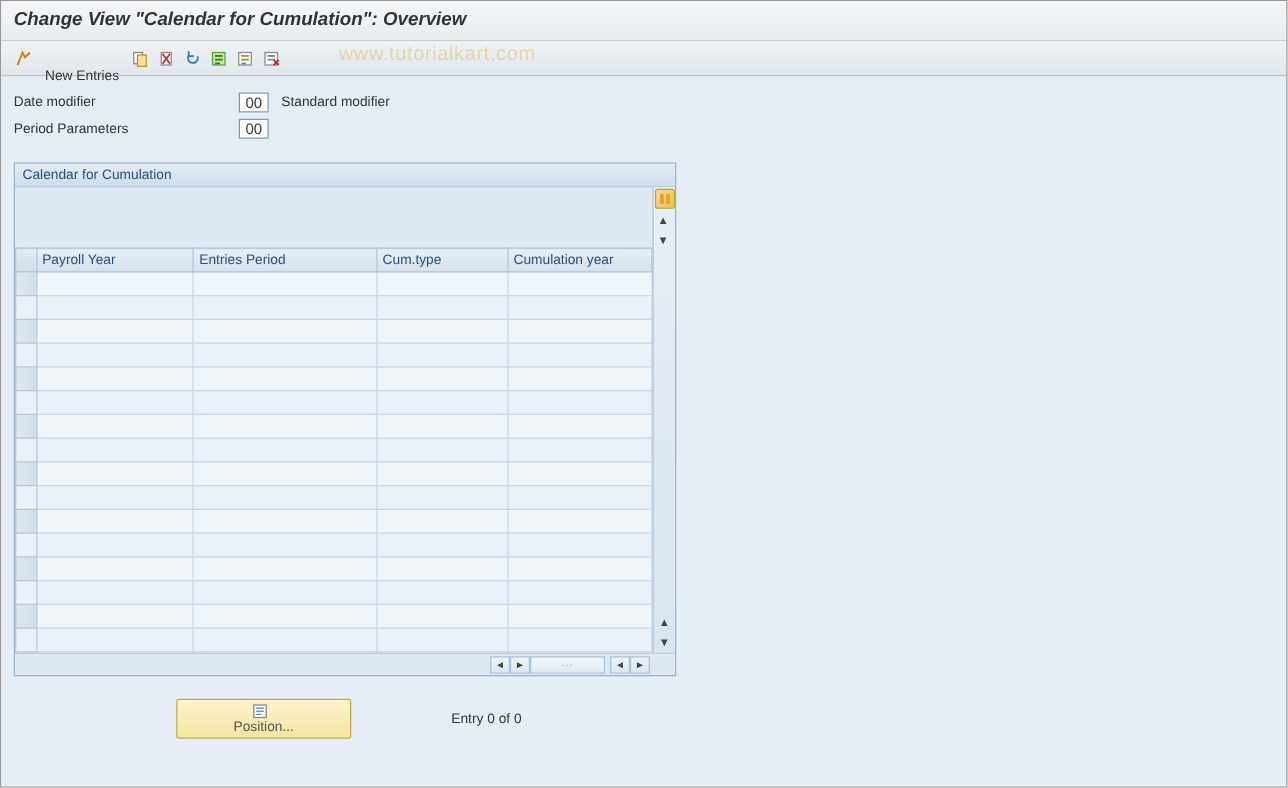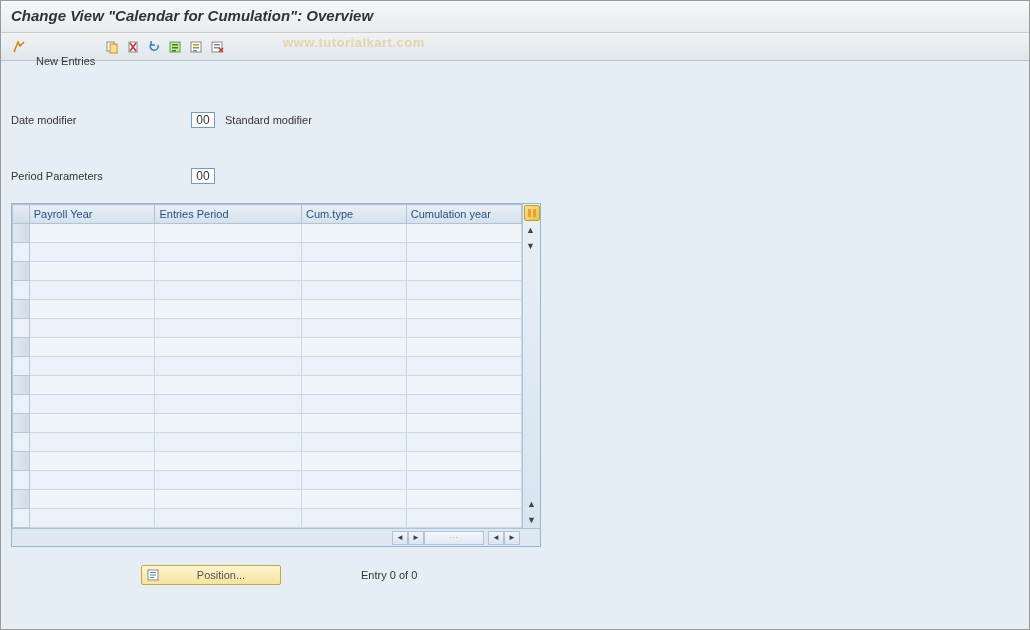--- a/index.html
+++ b/index.html
@@ -5,54 +5,54 @@
     * { box-sizing: border-box; margin: 0; padding: 0; }
     body { font-family: Arial, sans-serif; font-size: 11px; background: #fff; width: 1030px; height: 630px; overflow: hidden; border: 1px solid #999; }
     
     .title-bar { background: linear-gradient(#f5f7f9, #e8ecef); padding: 6px 10px 8px; border-bottom: 1px solid #ccc; }
     .title-bar h1 { font-size: 15px; font-style: italic; font-weight: bold; color: #333; }
     
     .toolbar { background: linear-gradient(#f0f3f6, #e0e6eb); padding: 4px 8px; border-bottom: 1px solid #b8c4d0; display: flex; align-items: center; gap: 1px; height: 28px; position: relative; }
     .toolbar-icon { width: 20px; height: 20px; display: inline-flex; align-items: center; justify-content: center; cursor: pointer; border-radius: 2px; }
     .toolbar-text { padding: 0 6px; color: #333; cursor: pointer; margin-top: 28px; }
     
-    .watermark { position: absolute; left: 282px; top: 2px; font-size: 13px; color: rgba(218, 165, 32, 0.35); font-weight: bold; letter-spacing: 0.5px; pointer-events: none; }
+    .watermark { position: absolute; left: 270px; top: 2px; font-size: 16px; color: rgba(218, 165, 32, 0.35); font-weight: normal; letter-spacing: 0.5px; pointer-events: none; }
     
     .content { background: #e6eef5; padding: 12px 10px; height: calc(100% - 58px); }
     
     .form-area { margin-bottom: 18px; }
-    .form-row { display: flex; align-items: center; margin-bottom: 3px; height: 18px; margin-top: 38px; }
+    .form-row { display: flex; align-items: center; margin-bottom: 3px; height: 18px; }
     .form-label { width: 180px; color: #333; }
     .form-input { width: 24px; height: 16px; border: 1px solid #7a98b8; background: #fff; font-size: 12px; text-align: center; color: #333; padding: 0 1px; }
     .form-input.disabled { background: #e8eef4; border: 1px solid #b8c8d8; }
     .form-desc { margin-left: 10px; color: #333; }
     
     .table-panel { width: 530px; border: 1px solid #9cb4cc; background: #dce8f2; }
     .table-title { background: linear-gradient(#e4ecf4, #cfdced); padding: 3px 6px; color: #2a5080; border-bottom: 1px solid #b0c4d8; font-size: 11px; }
     .table-wrap { display: flex; background: #dde8f2; }
     .table-scroll { width: 18px; background: linear-gradient(#e8eff6, #d8e4f0); display: flex; flex-direction: column; align-items: center; justify-content: space-between; border-left: 1px solid #b0c4d8; }
     .scroll-btn { width: 16px; height: 16px; display: flex; align-items: center; justify-content: center; cursor: pointer; font-size: 9px; color: #444; }
     .scroll-corner { width: 16px; height: 16px; background: linear-gradient(135deg, #f8e090, #e8c050); border: 1px solid #c0a030; border-radius: 2px; margin: 1px; cursor: pointer; display:flex; align-items:center; justify-content:center; }
     
     .grid { flex: 1; }
-    .grid table { border-collapse: collapse; width: 100%; }
+    .grid table { border-collapse: collapse; width: 100%; margin-top: 48px; }
     .grid th { background: linear-gradient(#e8eff6, #d4e0ec); border: 1px solid #b0c4d8; padding: 3px 4px; text-align: left; font-weight: normal; color: #2a5080; font-size: 11px; height: 18px; }
     .grid th.rowsel { width: 16px; background: linear-gradient(#e4ecf4, #d0dce8); }
     .grid td { border: 1px solid #c8d8e8; padding: 0; height: 19px; background: #f0f5fa; }
     .grid td.rowsel { width: 16px; background: linear-gradient(to right, #e0e8f0, #d0dce8); border: 1px solid #b8c8d8; cursor: pointer; }
     .grid tr:nth-child(even) td { background: #eaf1f8; }
     
     .hscroll-row { display: flex; background: #dde8f2; border-top: 1px solid #b0c4d8; height: 18px; align-items: center; }
     .hscroll-spacer { flex: 1; }
     .hscroll-group { display: flex; align-items: center; gap: 0; }
     .hscroll-btn { width: 16px; height: 14px; border: 1px solid #b0c4d8; background: linear-gradient(#f0f5fa, #dce6f0); display: flex; align-items: center; justify-content: center; font-size: 8px; color: #444; cursor: pointer; }
     .hscroll-thumb { width: 60px; height: 14px; border: 1px solid #b0c4d8; background: linear-gradient(#f4f8fc, #e0eaf2); cursor: pointer; display:flex; align-items:center; justify-content:center; color:#888; font-size:8px; letter-spacing:1px; }
     
     .footer-row { display: flex; align-items: center; margin-top: 18px; gap: 80px; padding-left: 130px; }
-    .position-btn { display: flex; align-items: center; border: 1px solid #c0a848; background: linear-gradient(#fef4d0, #f4e4a0); padding: 2px 4px; border-radius: 2px; cursor: pointer; width: 140px; }
+    .position-btn { display: flex; align-items: center; border: 1px solid #c0a848; background: linear-gradient(#fef4d0, #f4e4a0); padding: 2px 4px; border-radius: 2px; cursor: pointer; width: 140px; flex-direction: column; }
     .position-btn .icon { width: 14px; height: 14px; margin-right: 6px; display: inline-flex; align-items:center; justify-content:center; }
     .position-btn .label { flex: 1; text-align: center; color: #555; }
     .entry-text { color: #333; }
     
     svg { display: block; }
   </style>
 </head>
 <body>
 
 <div class="title-bar">
@@ -120,20 +120,21 @@
       <input class="form-input" value="00" style="">
       <span class="form-desc">Standard modifier</span>
     </div>
     <div class="form-row">
       <span class="form-label">Period Parameters</span>
       <input class="form-input" value="00" style="">
     </div>
   </div>
 
   <div class="table-panel">
+    <div class="table-title">Calendar for Cumulation</div>
     <div class="table-wrap">
       <div class="grid">
         <table>
           <thead>
             <tr>
               <th class="rowsel"></th>
               <th style="width:120px">Payroll Year</th>
               <th style="width:140px">Entries Period</th>
               <th style="width:100px">Cum.type</th>
               <th style="width:110px">Cumulation year</th>

